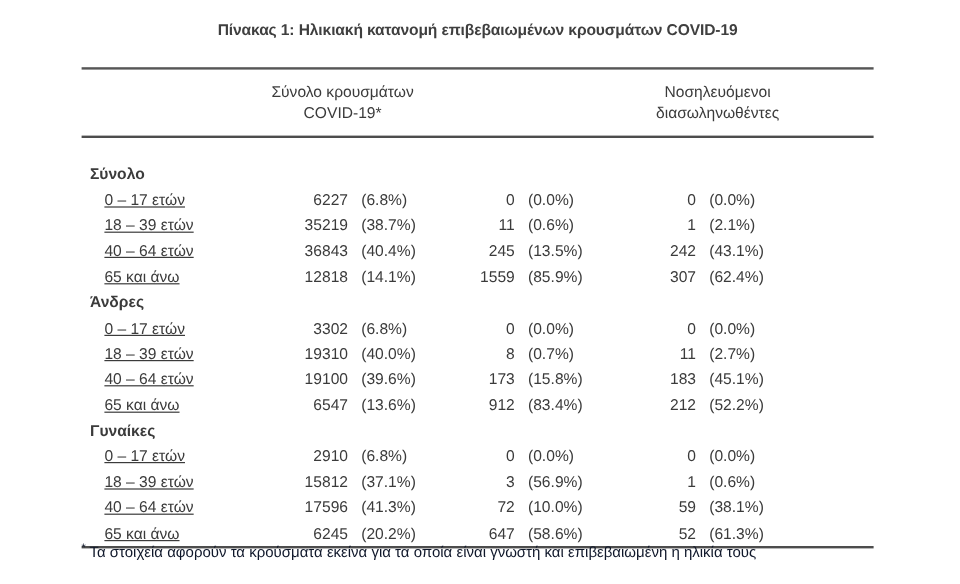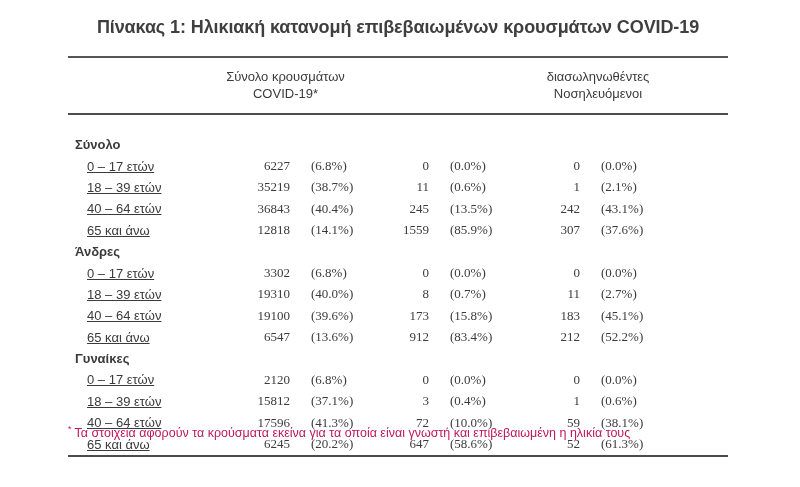--- a/index.html
+++ b/index.html
@@ -8,21 +8,21 @@
     background: #ffffff;
     font-family: "Liberation Sans", sans-serif;
     color: #3b3b3b;
     -webkit-font-smoothing: antialiased;
   }
   .page { position: relative; width: 800px; height: 487px; overflow: hidden; }
 
   .title {
     position: absolute; top: 17px; left: 68px; width: 660px;
     text-align: center;
-    font-size: 18px; font-weight: 700; letter-spacing: -0.1px;
+    font-size: 13px; font-weight: 700; letter-spacing: -0.1px;
     color: #3f3f3f;
   }
 
   .table {
     position: absolute; top: 56px; left: 68px; width: 660px;
     border-bottom: 2px solid #4d4d4d;
     font-size: 13px;
   }
 
   .header-row {
@@ -37,30 +37,30 @@
   .tbody { padding-top: 19px; }
   .row {
     display: grid;
     grid-template-columns: 140px 155px 145px 180px 40px;
     align-items: center;
     height: 21.4px;
   }
   .sec-label { grid-column: 1 / -1; font-weight: 700; padding-left: 7px; }
   .age { padding-left: 19px; white-space: nowrap; text-decoration: underline; }
 
-  .val { display: flex; align-items: center; white-space: nowrap; font-family: Liberation Serif, serif; }
+  .val { display: flex; align-items: center; white-space: nowrap; }
   .val .num { text-align: right; }
   .c-cases .num  { width: 82px; }
   .c-deaths .num { width: 66px; }
   .c-intub .num  { width: 72px; }
-  .val .pct { margin-left: 21px; }
+  .val .pct { margin-left: 11px; }
 
   .footnote {
-    position: absolute; top: 424px; left: 68px; width: 680px;
-    font-size: 12.5px; color: #be185d;
+    position: absolute; top: 451px; left: 68px; width: 680px;
+    font-size: 12.5px; color: #0f172a;
   }
   .footnote sup { font-size: 9px; margin-right: 3px; }
 </style>
 </head>
 <body>
 
 <div class="page">
 
   <div class="title">Πίνακας 1: Ηλικιακή κατανομή επιβεβαιωμένων κρουσμάτων COVID-19</div>
 
@@ -68,22 +68,22 @@
 
     <div class="header-row">
       <div class="hcell"></div>
       <div class="hcell">
         <div>Σύνολο κρουσμάτων</div>
         <div>COVID-19*</div>
       </div>
       <div class="hcell">
       </div>
       <div class="hcell">
+        <div>Νοσηλευόμενοι</div>
         <div>διασωληνωθέντες</div>
-        <div>Νοσηλευόμενοι</div>
       </div>
       <div class="hcell"></div>
     </div>
 
     <div class="tbody">
 
       <div class="row">
         <div class="sec-label">Σύνολο</div>
       </div>
       <div class="row">
@@ -136,21 +136,21 @@
         <div class="val c-cases">
             <span class="num">12818</span>
             <span class="pct">(14.1%)</span>
           </div>
         <div class="val c-deaths">
             <span class="num">1559</span>
             <span class="pct">(85.9%)</span>
           </div>
         <div class="val c-intub">
             <span class="num">307</span>
-            <span class="pct">(37.6%)</span>
+            <span class="pct">(62.4%)</span>
           </div>
       </div>
 
       <div class="row">
         <div class="sec-label">Άνδρες</div>
       </div>
       <div class="row">
         <div class="age">0 – 17 ετών</div>
         <div class="val c-cases">
             <span class="num">3302</span>
@@ -210,41 +210,41 @@
             <span class="pct">(52.2%)</span>
           </div>
       </div>
 
       <div class="row">
         <div class="sec-label">Γυναίκες</div>
       </div>
       <div class="row">
         <div class="age">0 – 17 ετών</div>
         <div class="val c-cases">
-            <span class="num">2120</span>
+            <span class="num">2910</span>
             <span class="pct">(6.8%)</span>
           </div>
         <div class="val c-deaths">
             <span class="num">0</span>
             <span class="pct">(0.0%)</span>
           </div>
         <div class="val c-intub">
             <span class="num">0</span>
             <span class="pct">(0.0%)</span>
           </div>
       </div>
       <div class="row">
         <div class="age">18 – 39 ετών</div>
         <div class="val c-cases">
             <span class="num">15812</span>
             <span class="pct">(37.1%)</span>
           </div>
         <div class="val c-deaths">
             <span class="num">3</span>
-            <span class="pct">(0.4%)</span>
+            <span class="pct">(56.9%)</span>
           </div>
         <div class="val c-intub">
             <span class="num">1</span>
             <span class="pct">(0.6%)</span>
           </div>
       </div>
       <div class="row">
         <div class="age">40 – 64 ετών</div>
         <div class="val c-cases">
             <span class="num">17596</span>

